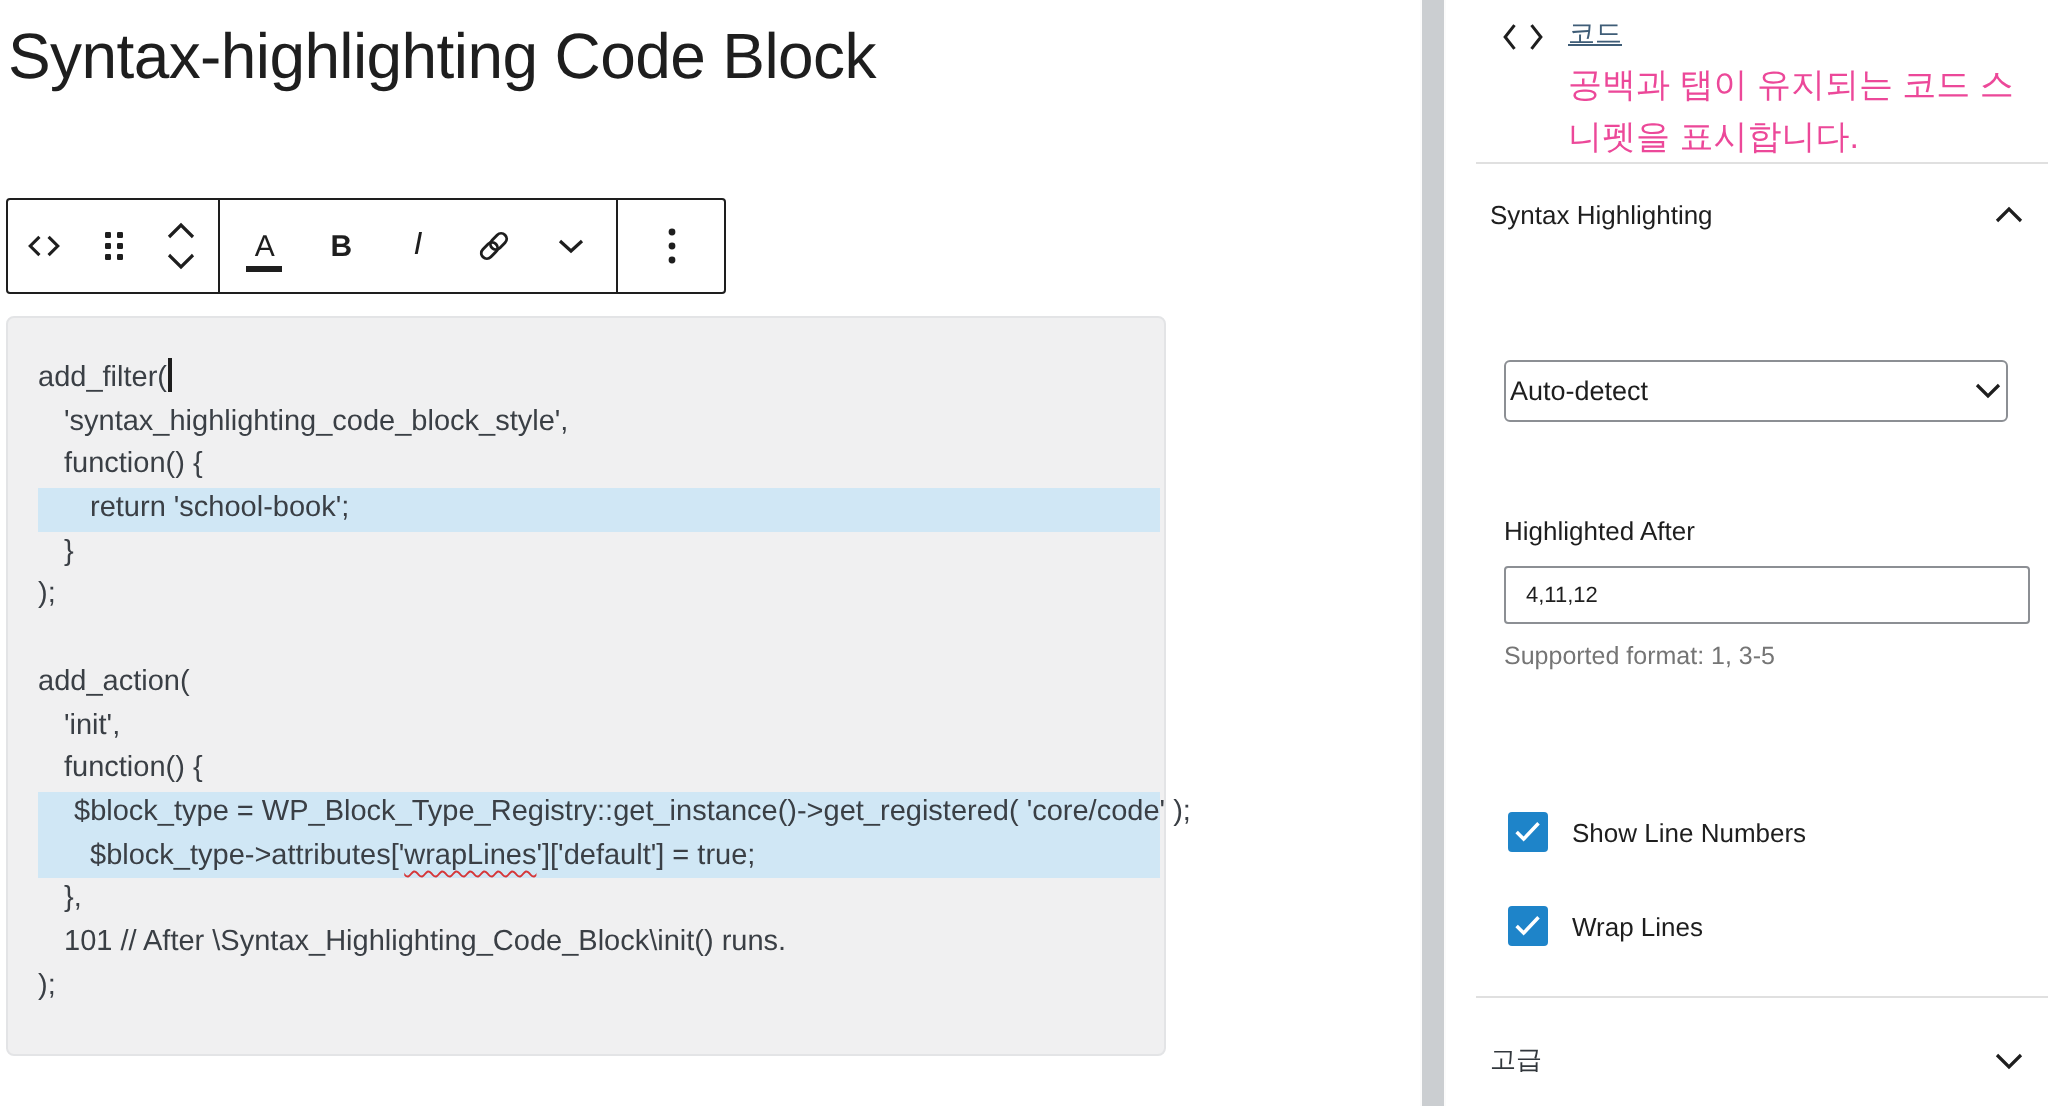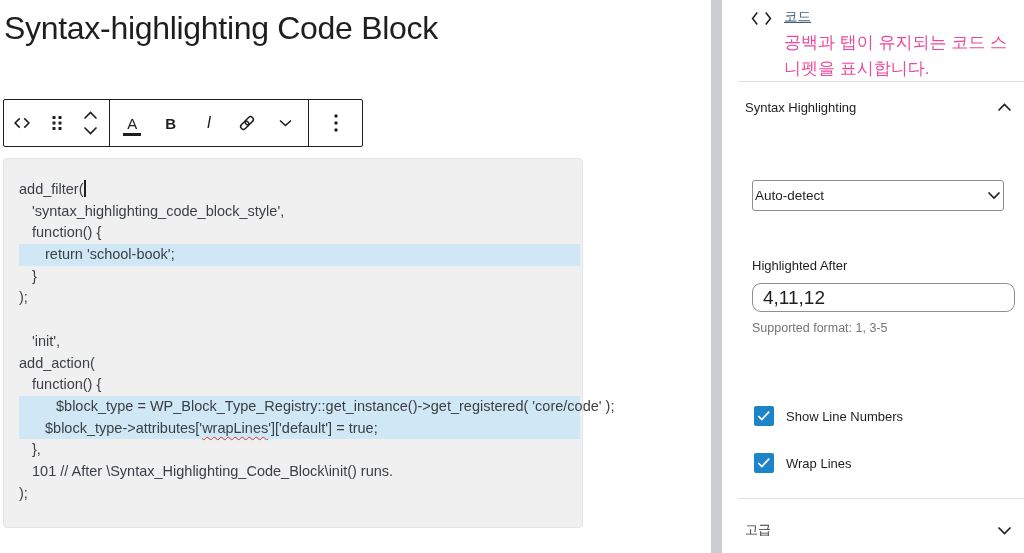--- a/index.html
+++ b/index.html
@@ -62,21 +62,21 @@
   .field-label { font-size:13px; color:#1e1e1e; }
   .lbl-language { left:29px; top:161px;margin-top:27px; }
   .lbl-hl { left:29px; top:258px; }
 
   .select-box { left:29px; top:180px; width:252px; height:31px; border:1px solid #8c8f94;
                 border-radius:3px; background:#fff; display:flex; align-items:center;
                 justify-content:space-between; padding:0 2px; cursor:pointer; }
   .select-box .select-value { font-size:13.5px; color:#1e1e1e; }
 
   .text-input { left:29px; top:283px; width:263px; height:29px; border:1px solid #8c8f94;
-                border-radius:9px; background:#fff; font-size:19px; color:#1e1e1e;
+                border-radius:2px; background:#fff; font-size:11px; color:#1e1e1e;
                 padding:0 10px; font-family:"Liberation Sans", sans-serif; }
   .help-text { left:29px; top:321px; font-size:12.5px; color:var(--muted,#757575); }
 
   .cb-row { left:31px; display:flex; align-items:center; gap:12px; cursor:pointer; }
   .cb-row.c1 { top:406px; } .cb-row.c2 { top:453px; }
   .checkbox { width:20px; height:20px; border-radius:2px; background:var(--accent,#1e84c9);
               display:flex; align-items:center; justify-content:center; }
   .cb-label { font-size:13px; color:#1e1e1e; }
 </style>
 </head>
@@ -146,24 +146,24 @@
 
 <div class="abs code-block">
   <div>
       <div class="code-line" style="padding-left: 0px;"><span>add_filter(</span><span class="caret"></span></div>
       <div class="code-line" style="padding-left: 13px;"><span>'syntax_highlighting_code_block_style',</span></div>
       <div class="code-line" style="padding-left: 13px;"><span>function() {</span></div>
       <div class="code-line hl" style="padding-left: 26px;"><span>return 'school-book';</span></div>
       <div class="code-line" style="padding-left: 13px;"><span>}</span></div>
       <div class="code-line" style="padding-left: 0px;"><span>);</span></div>
       <div class="code-line" style="padding-left: 0px;"><span>&nbsp;</span></div>
+      <div class="code-line" style="padding-left: 0px;"><span>add_action(</span></div>
       <div class="code-line" style="padding-left: 13px;"><span>'init',</span></div>
-      <div class="code-line" style="padding-left: 0px;"><span>add_action(</span></div>
       <div class="code-line" style="padding-left: 13px;"><span>function() {</span></div>
-      <div class="code-line hl" style="padding-left: 37px;"><span>$block_type = WP_Block_Type_Registry::get_instance()-&gt;get_registered( 'core/code' );</span></div>
+      <div class="code-line hl" style="padding-left: 18px;"><span>$block_type = WP_Block_Type_Registry::get_instance()-&gt;get_registered( 'core/code' );</span></div>
       <div class="code-line hl" style="padding-left: 26px;"><span>$block_type-&gt;attributes['</span><span class="squiggle">wrapLines</span><span>']['default'] = true;</span></div>
       <div class="code-line" style="padding-left: 13px;"><span>},</span></div>
       <div class="code-line" style="padding-left: 13px;"><span>101 // After \Syntax_Highlighting_Code_Block\init() runs.</span></div>
       <div class="code-line" style="padding-left: 0px;"><span>);</span></div>
     </div>
 </div>
 
 <div class="abs scrollbar">
   <div class="scroll-thumb"></div>
 </div>

